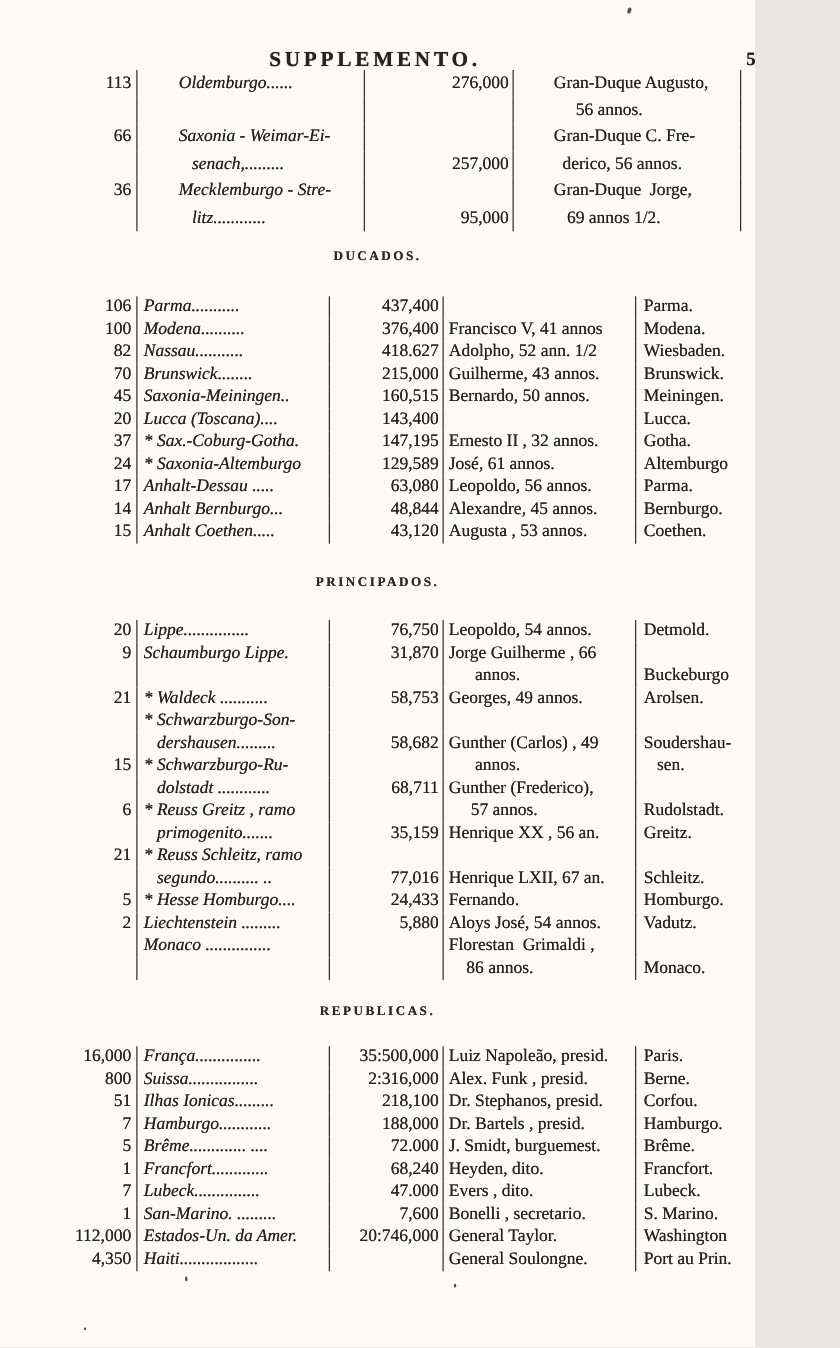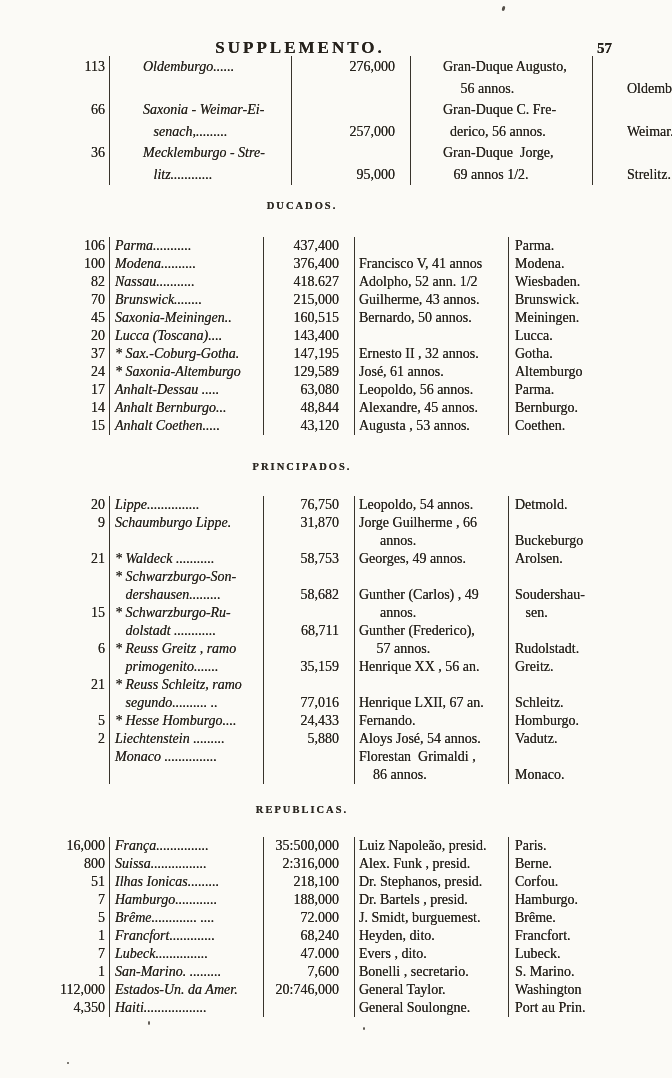--- a/index.html
+++ b/index.html
@@ -1,18 +1,18 @@
 <!DOCTYPE html>
 <html><head>
 <meta charset="utf-8">
 <style>
   html,body{margin:0;padding:0;background:#e8e6e1;}
   .page{
     position:relative;
-    width:672px;height:1078px;
+    width:604px;height:1078px;
     background:#fbfaf6;
     overflow:hidden;
     font-family:"Liberation Serif","DejaVu Serif",serif;
     color:#26221c;
   }
   .header-title{
     position:absolute;top:38px;left:0;width:672px;
     text-align:center;
     transform:translateX(-36px);
     font-size:17px;font-weight:bold;letter-spacing:3px;
@@ -36,21 +36,21 @@
   .cell{
     box-sizing:border-box;
     white-space:pre;overflow:hidden;
     font-size:14px;
     text-shadow:0 0 .5px rgba(32,29,24,.85);
   }
   .s0 .row{height:21.5px;line-height:21.5px;gap:28px;}
   .s1 .row,.s2 .row,.s3 .row{height:18px;line-height:18px;}
   .c1{width:80px;text-align:right;padding-right:4px;border-right:1.4px solid #38332b;}
   .c2{width:154px;padding-left:5px;border-right:1.4px solid #38332b;font-style:italic;}
-  .c3{width:91px;text-align:right;padding-right:15px;border-right:1.4px solid #38332b;}
+  .c3{width:91px;text-align:right;padding-right:3px;border-right:1.4px solid #38332b;}
   .c4{width:154px;padding-left:4px;border-right:1.4px solid #38332b;}
   .c5{width:120px;padding-left:6px;}
   .speck{position:absolute;background:#55504a;border-radius:50%;}
   .speck.a{width:3px;height:5px;left:502px;top:6px;transform:rotate(18deg);}
   .speck.b{width:2px;height:4px;left:148px;top:1021px;}
   .speck.c{width:2px;height:3px;left:363px;top:1027px;}
   .speck.d{width:2px;height:2px;left:67px;top:1062px;}
 </style>
 </head>
 <body>

